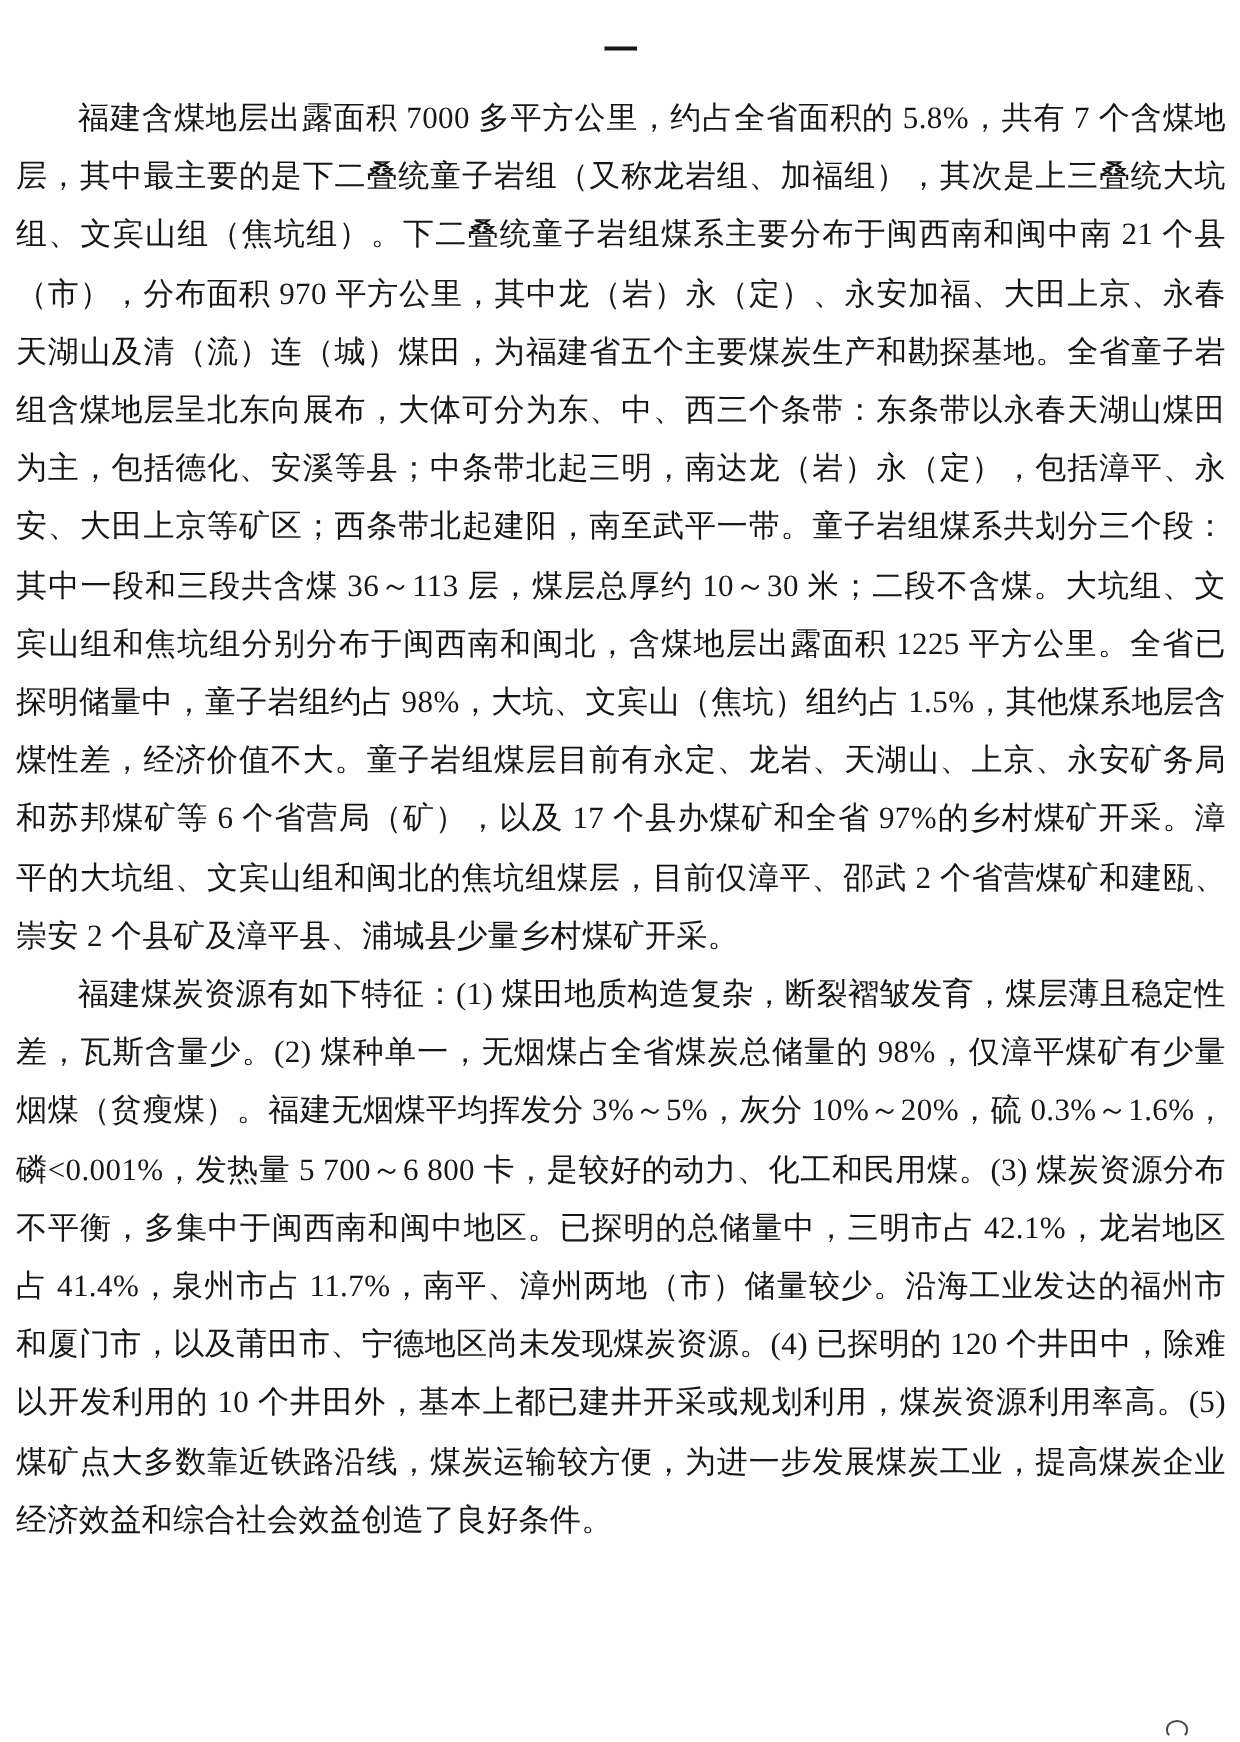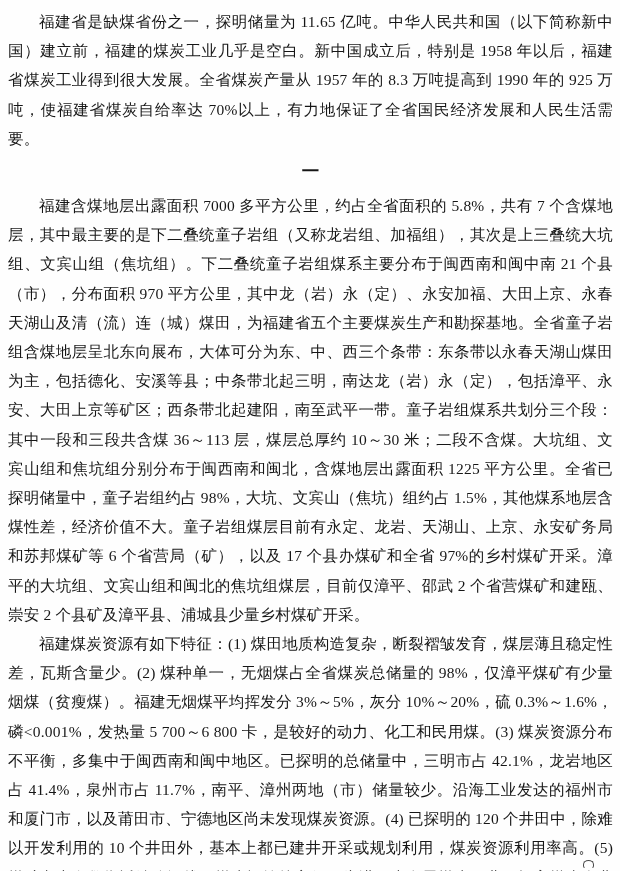--- a/index.html
+++ b/index.html
@@ -47,21 +47,20 @@
     border: 1.5px solid #2a2a2a;
     border-radius: 50% 50% 40% 40%;
     border-bottom-color: transparent;
     opacity: 0.85;
   }
 </style>
 </head>
 <body>
 
 <div class="page">
-  <p class="para">福建省是缺煤省份之一，探明储量为 11.65 亿吨。中华人民共和国（以下简称新中国）建立前，福建的煤炭工业几乎是空白。新中国成立后，特别是 1958 年以后，福建省煤炭工业得到很大发展。全省煤炭产量从 1957 年的 8.3 万吨提高到 1990 年的 925 万吨，使福建省煤炭自给率达 70%以上，有力地保证了全省国民经济发展和人民生活需要。</p>
 
   <h2 class="section-heading">一</h2>
 
   <p class="para">福建含煤地层出露面积 7000 多平方公里，约占全省面积的 5.8%，共有 7 个含煤地层，其中最主要的是下二叠统童子岩组（又称龙岩组、加福组），其次是上三叠统大坑组、文宾山组（焦坑组）。下二叠统童子岩组煤系主要分布于闽西南和闽中南 21 个县（市），分布面积 970 平方公里，其中龙（岩）永（定）、永安加福、大田上京、永春天湖山及清（流）连（城）煤田，为福建省五个主要煤炭生产和勘探基地。全省童子岩组含煤地层呈北东向展布，大体可分为东、中、西三个条带：东条带以永春天湖山煤田为主，包括德化、安溪等县；中条带北起三明，南达龙（岩）永（定），包括漳平、永安、大田上京等矿区；西条带北起建阳，南至武平一带。童子岩组煤系共划分三个段：其中一段和三段共含煤 36～113 层，煤层总厚约 10～30 米；二段不含煤。大坑组、文宾山组和焦坑组分别分布于闽西南和闽北，含煤地层出露面积 1225 平方公里。全省已探明储量中，童子岩组约占 98%，大坑、文宾山（焦坑）组约占 1.5%，其他煤系地层含煤性差，经济价值不大。童子岩组煤层目前有永定、龙岩、天湖山、上京、永安矿务局和苏邦煤矿等 6 个省营局（矿），以及 17 个县办煤矿和全省 97%的乡村煤矿开采。漳平的大坑组、文宾山组和闽北的焦坑组煤层，目前仅漳平、邵武 2 个省营煤矿和建瓯、崇安 2 个县矿及漳平县、浦城县少量乡村煤矿开采。</p>
 
   <p class="para">福建煤炭资源有如下特征：(1) 煤田地质构造复杂，断裂褶皱发育，煤层薄且稳定性差，瓦斯含量少。(2) 煤种单一，无烟煤占全省煤炭总储量的 98%，仅漳平煤矿有少量烟煤（贫瘦煤）。福建无烟煤平均挥发分 3%～5%，灰分 10%～20%，硫 0.3%～1.6%，磷&lt;0.001%，发热量 5 700～6 800 卡，是较好的动力、化工和民用煤。(3) 煤炭资源分布不平衡，多集中于闽西南和闽中地区。已探明的总储量中，三明市占 42.1%，龙岩地区占 41.4%，泉州市占 11.7%，南平、漳州两地（市）储量较少。沿海工业发达的福州市和厦门市，以及莆田市、宁德地区尚未发现煤炭资源。(4) 已探明的 120 个井田中，除难以开发利用的 10 个井田外，基本上都已建井开采或规划利用，煤炭资源利用率高。(5) 煤矿点大多数靠近铁路沿线，煤炭运输较方便，为进一步发展煤炭工业，提高煤炭企业经济效益和综合社会效益创造了良好条件。</p>
 
   <span class="scan-artifact"></span>
 </div>
 

